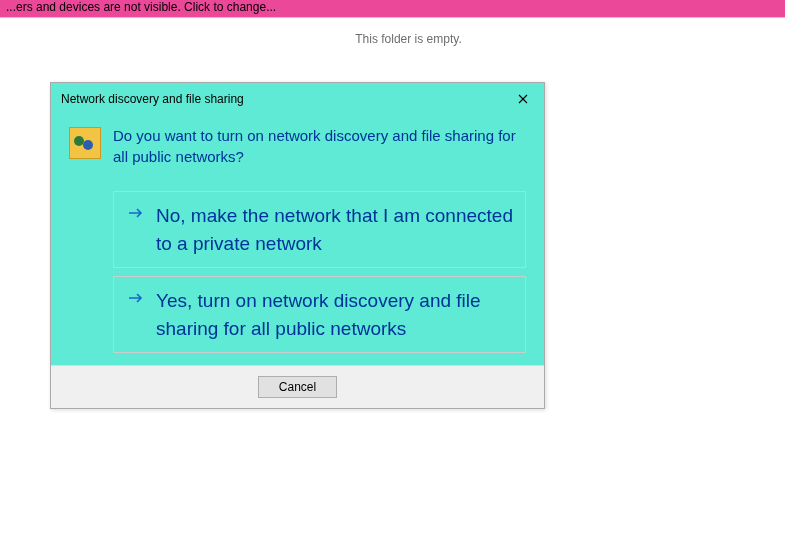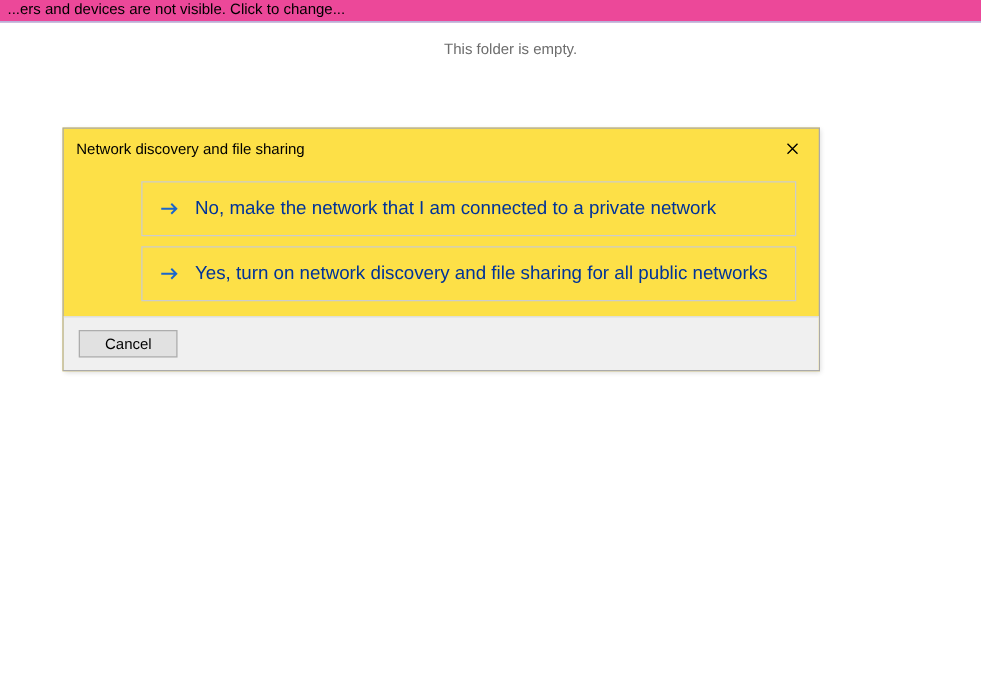--- a/index.html
+++ b/index.html
@@ -25,25 +25,24 @@
       text-align: center;
       color: #6d6d6d;
       font-size: 12px;
       margin-top: 14px;
       padding-left: 32px;
     }
     .dialog {
       position: absolute;
       left: 50px;
       top: 82px;
-      width: 606px;
-      background: #fde047;
+      width: 495px;
+      background: #5eead4;
       border: 1px solid #aaaaaa;
       box-shadow: 1px 1px 4px rgba(0,0,0,0.15);
-      margin-top: 20px;
     }
     .titlebar {
       display: flex;
       justify-content: space-between;
       align-items: center;
       padding: 6px 8px 6px 10px;
       font-size: 12px;
       color: #000;
     }
     .close-btn {
@@ -110,35 +109,35 @@
       height: 18px;
       display: flex;
       align-items: center;
       justify-content: center;
       color: #1a66cc;
       margin-top: 2px;
     }
     .option .arrow svg { width: 16px; height: 12px; }
     .option-title {
       color: #003399;
-      font-size: 15px;
+      font-size: 19px;
       line-height: 1.45;
     }
     .option-desc {
       color: #6d6d6d;
       font-size: 12px;
       line-height: 1.35;
       margin-top: 2px;
     }
     .footer {
       background: #f0f0f0;
       border-top: 1px solid #dcdcdc;
       padding: 10px 12px;
       display: flex;
-      justify-content: flex-start;
+      justify-content: center;
     }
     .cancel-btn {
       background: #e1e1e1;
       border: 1px solid #adadad;
       padding: 3px 20px;
       font-size: 12px;
       font-family: inherit;
       cursor: pointer;
     }
   </style>
@@ -153,20 +152,24 @@
   <div class="titlebar">
     <span>Network discovery and file sharing</span>
     <div class="close-btn">
       <svg viewBox="0 0 10 10">
         <path d="M1 1 L9 9 M9 1 L1 9" stroke="#000" stroke-width="1.1" fill="none"></path>
       </svg>
     </div>
   </div>
 
   <div class="dialog-body">
+    <div class="question-row">
+      <div class="icon-box"></div>
+      <div class="question-text">Do you want to turn on network discovery and file sharing for all public networks?</div>
+    </div>
 
     <div class="option">
       <div class="arrow">
         <svg viewBox="0 0 16 12">
           <path d="M1 6 L13 6 M9 2 L13 6 L9 10" stroke="#1a66cc" stroke-width="1.6" fill="none"></path>
         </svg>
       </div>
       <div>
         <div class="option-title">No, make the network that I am connected to a private network</div>
       </div>

